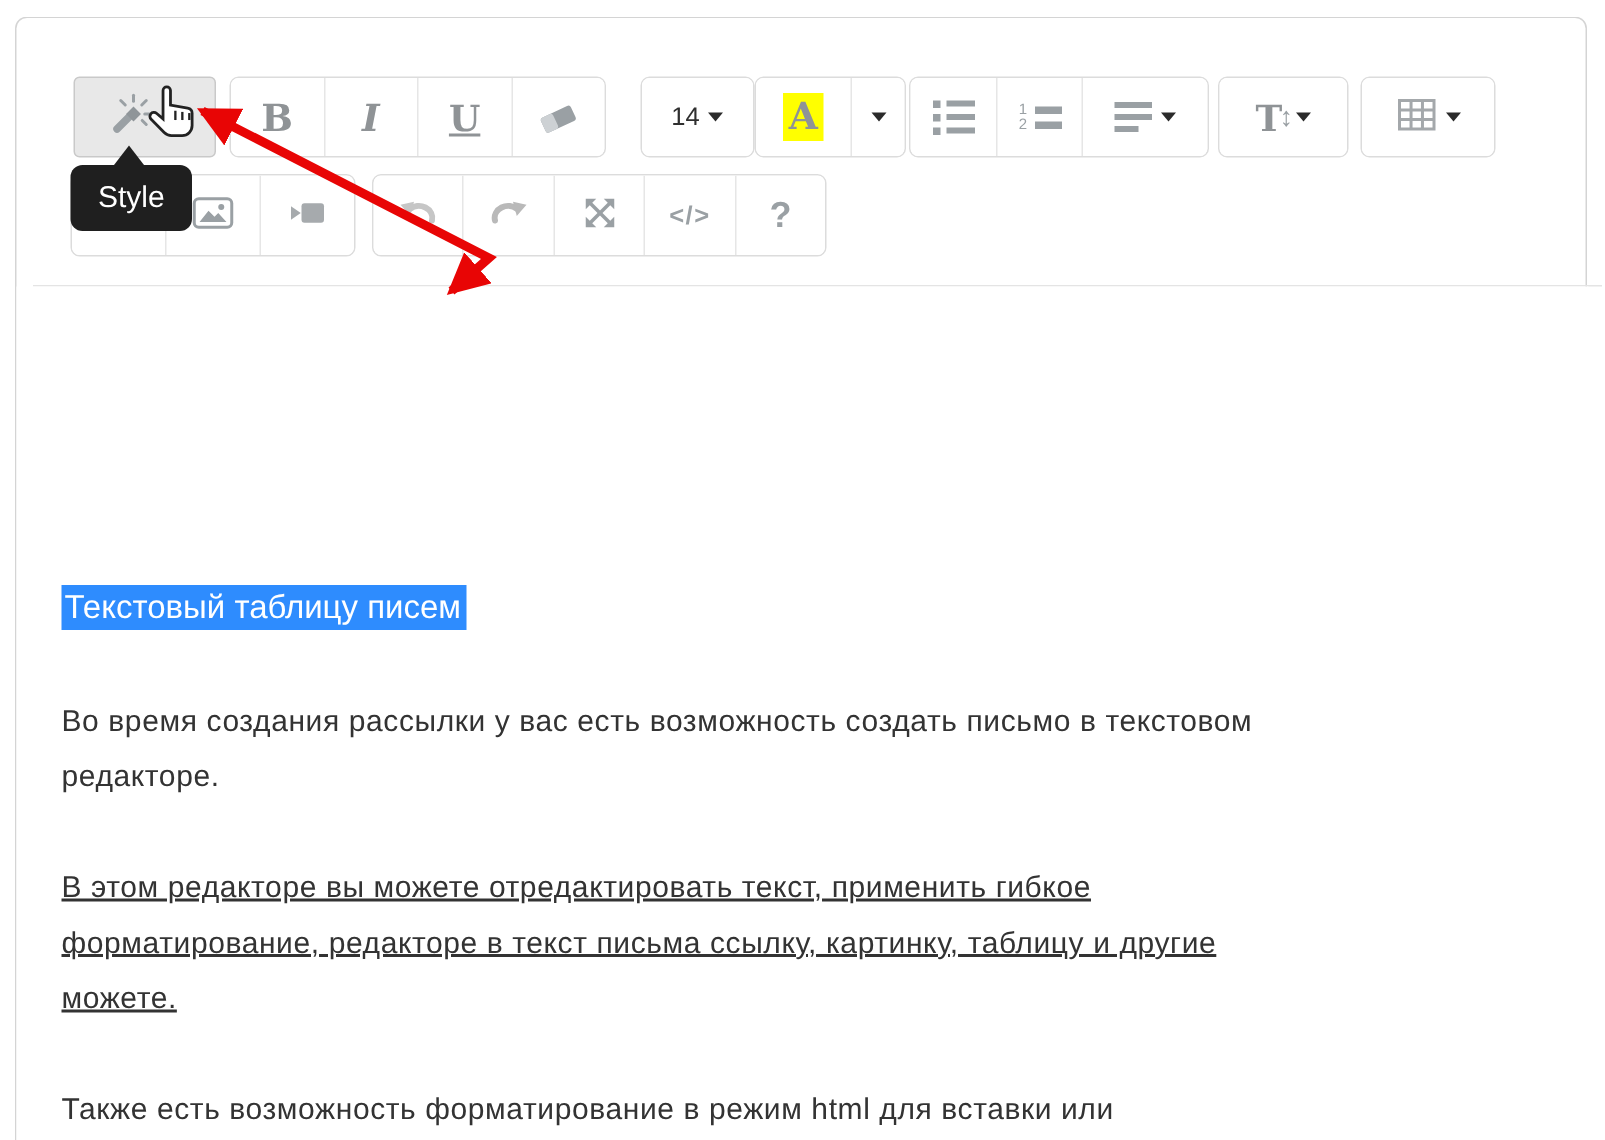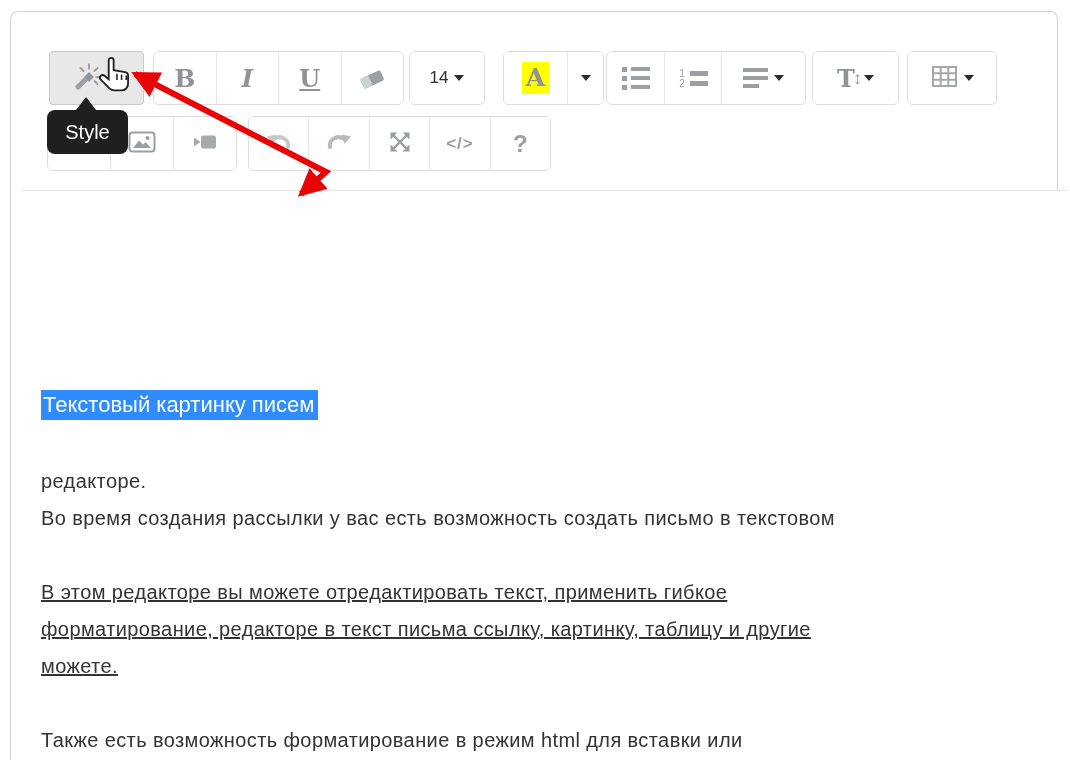--- a/index.html
+++ b/index.html
@@ -98,21 +98,21 @@
         <svg width="28" height="26" viewBox="0 0 28 26">
           <g transform="rotate(-25 14 15)">
             <rect x="3" y="10" width="22" height="11" rx="2" fill="#9aa0a4"></rect>
             <rect x="3" y="10" width="9" height="11" rx="2" fill="#cdd1d4"></rect>
           </g>
         </svg>
       </span>
     </button>
   </div>
 
-  <div class="grp row1" style="left:398px; width:76px;">
+  <div class="grp row1" style="left:416px; width:76px;">
     <button class="btn">
       <span class="lbl-size">14</span>
       <span class="caret"></span>
     </button>
   </div>
 
   <div class="grp row1" style="left:492px; width:101px;">
     <button class="btn" style="flex:0 0 63px;">
       <span class="serif hl-a">A</span>
     </button>
@@ -243,24 +243,24 @@
       <span class="lbl-code">&lt;/&gt;</span>
     </button>
     <button class="btn">
       <span class="lbl-help">?</span>
     </button>
   </div>
 
   <div class="toolbar-divider"></div>
 
   <div class="content">
-    <div class="heading-sel">Текстовый картинку писем</div>
+    <div class="heading-sel">Текстовый таблицу писем</div>
     <div class="para p1">
+      <div>Во время создания рассылки у вас есть возможность создать письмо в текстовом</div>
       <div>редакторе.</div>
-      <div>Во время создания рассылки у вас есть возможность создать письмо в текстовом</div>
     </div>
     <div class="para p2">
       <div>В этом редакторе вы можете отредактировать текст, применить гибкое</div>
       <div>форматирование, редакторе в текст письма ссылку, картинку, таблицу и другие</div>
       <div>можете.</div>
     </div>
     <div class="para p3">
       <div>Также есть возможность форматирование в режим html для вставки или</div>
       <div>редактирования исходного кода письма.</div>
     </div>

